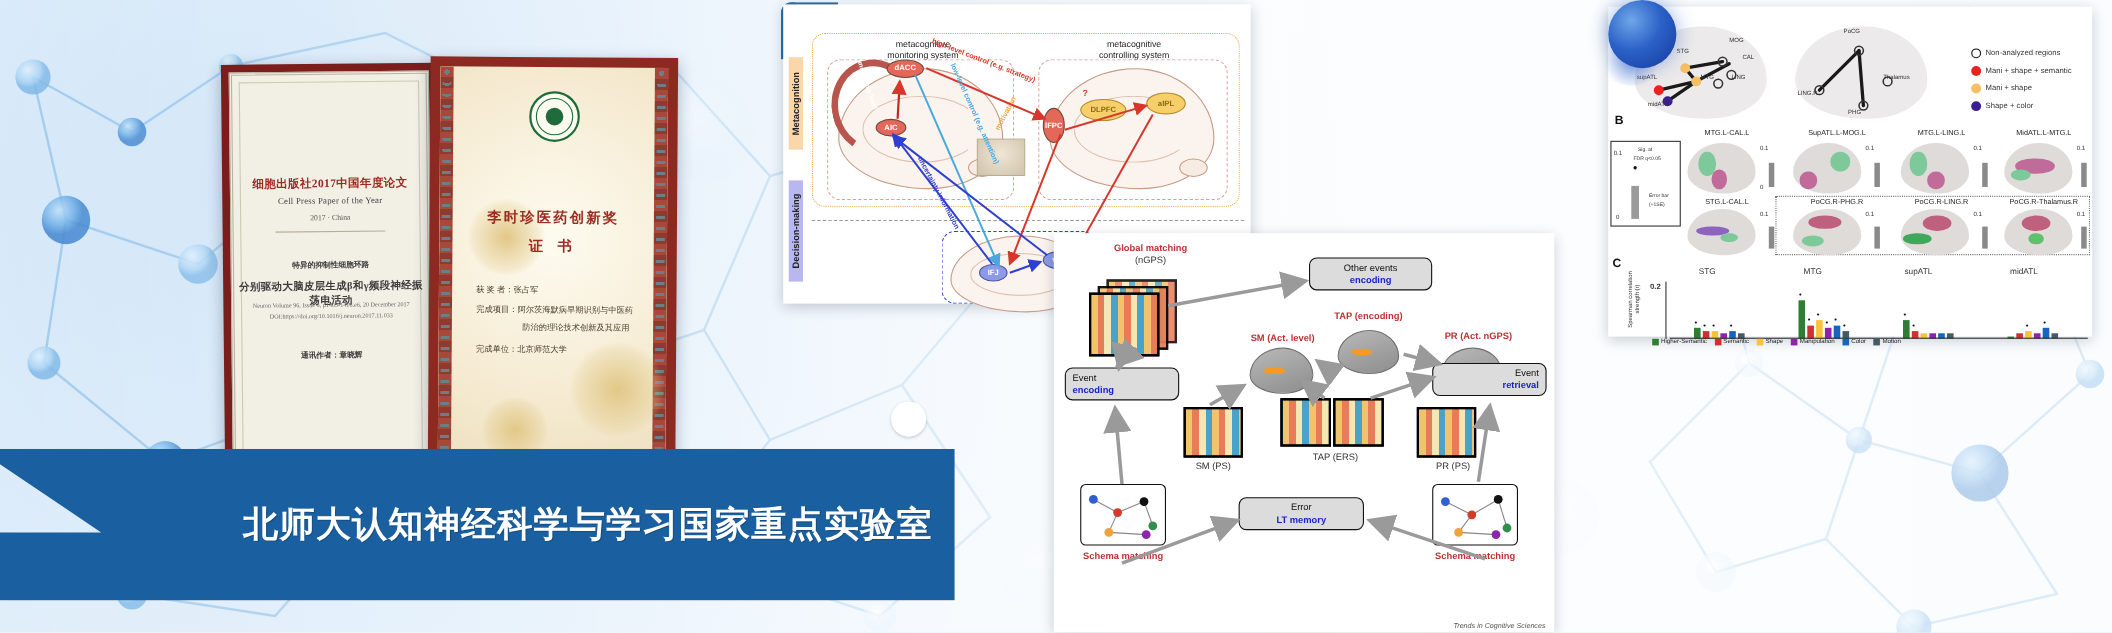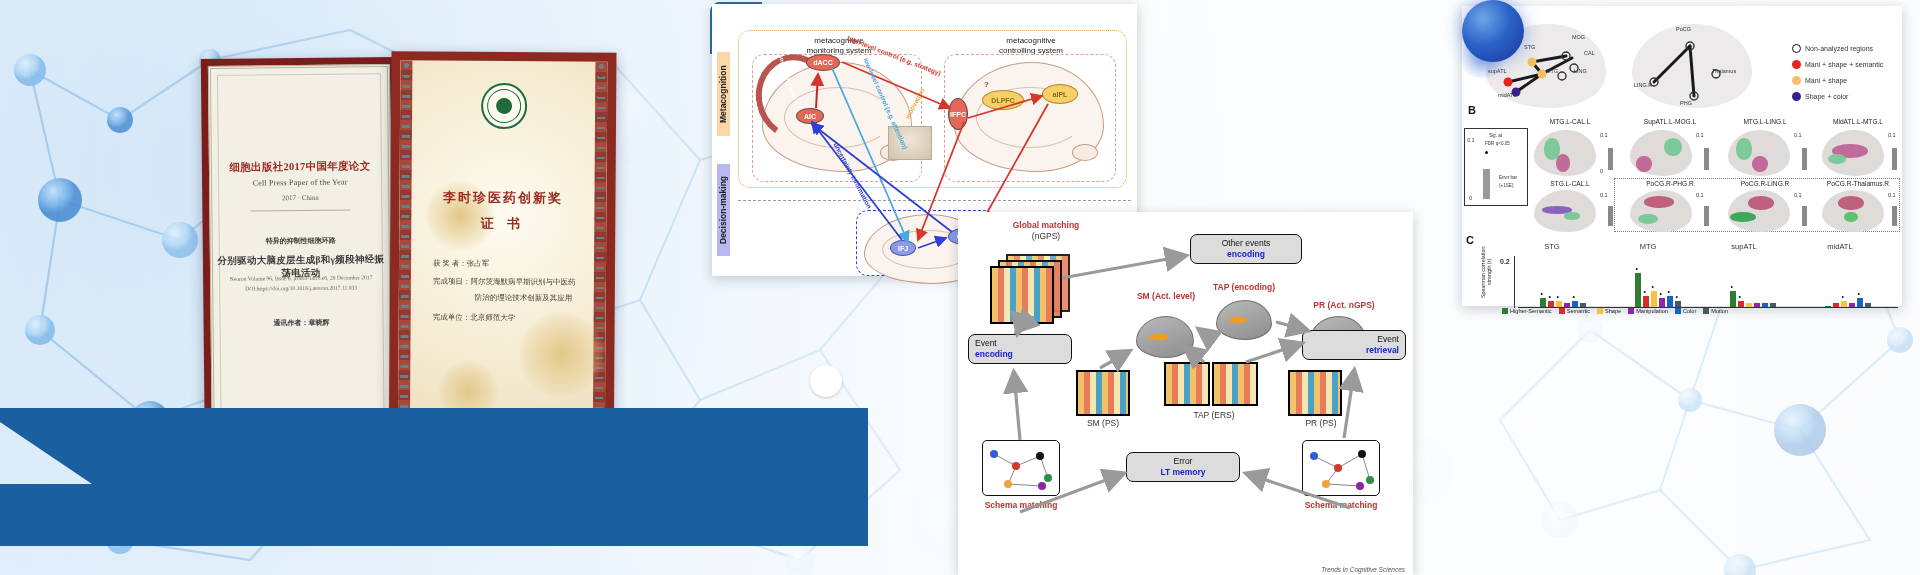--- a/index.html
+++ b/index.html
@@ -337,21 +337,21 @@
       <span>Global matching</span><br><span class="sub">(nGPS)</span>
     </div>
     <div class="mat" style="left:48px;top:42px;width:64px;height:58px;opacity:.85"></div>
     <div class="mat" style="left:40px;top:48px;width:64px;height:58px;opacity:.92"></div>
     <div class="mat" style="left:32px;top:54px;width:64px;height:58px"></div>
 
     <div class="gbox" style="left:232px;top:22px;width:112px;text-align:center">
       <span>Other events</span><b>encoding</b>
     </div>
 
-    <div class="sch-lbl" style="left:156px;top:79px;width:104px">SM (Act. level)</div>
+    <div class="sch-lbl" style="left:156px;top:90px;width:104px">SM (Act. level)</div>
     <div class="brain-gray" style="left:178px;top:104px;width:58px;height:42px"></div>
 
     <div class="sch-lbl" style="left:238px;top:70px;width:96px">
       <span style="color:#b33">TAP (encoding)</span>
     </div>
     <div class="brain-gray" style="left:258px;top:88px;width:56px;height:40px"></div>
 
     <div class="sch-lbl" style="left:338px;top:88px;width:96px">PR (Act. nGPS)</div>
     <div class="brain-gray" style="left:352px;top:104px;width:56px;height:40px"></div>
 
@@ -679,16 +679,17 @@
           <span>Motion</span>
         </div>
       </div>
   </div>
 
   <div id="sphere-sh"></div>
   <div id="sphere"></div>
 
   <div id="banner"></div>
   <div id="banner-txt">
+    <div class="b-line">北师大认知神经科学与学习国家重点实验室</div>
   </div>
   <div id="banner-dot"></div>
 
 </div>
 
 </body></html>

